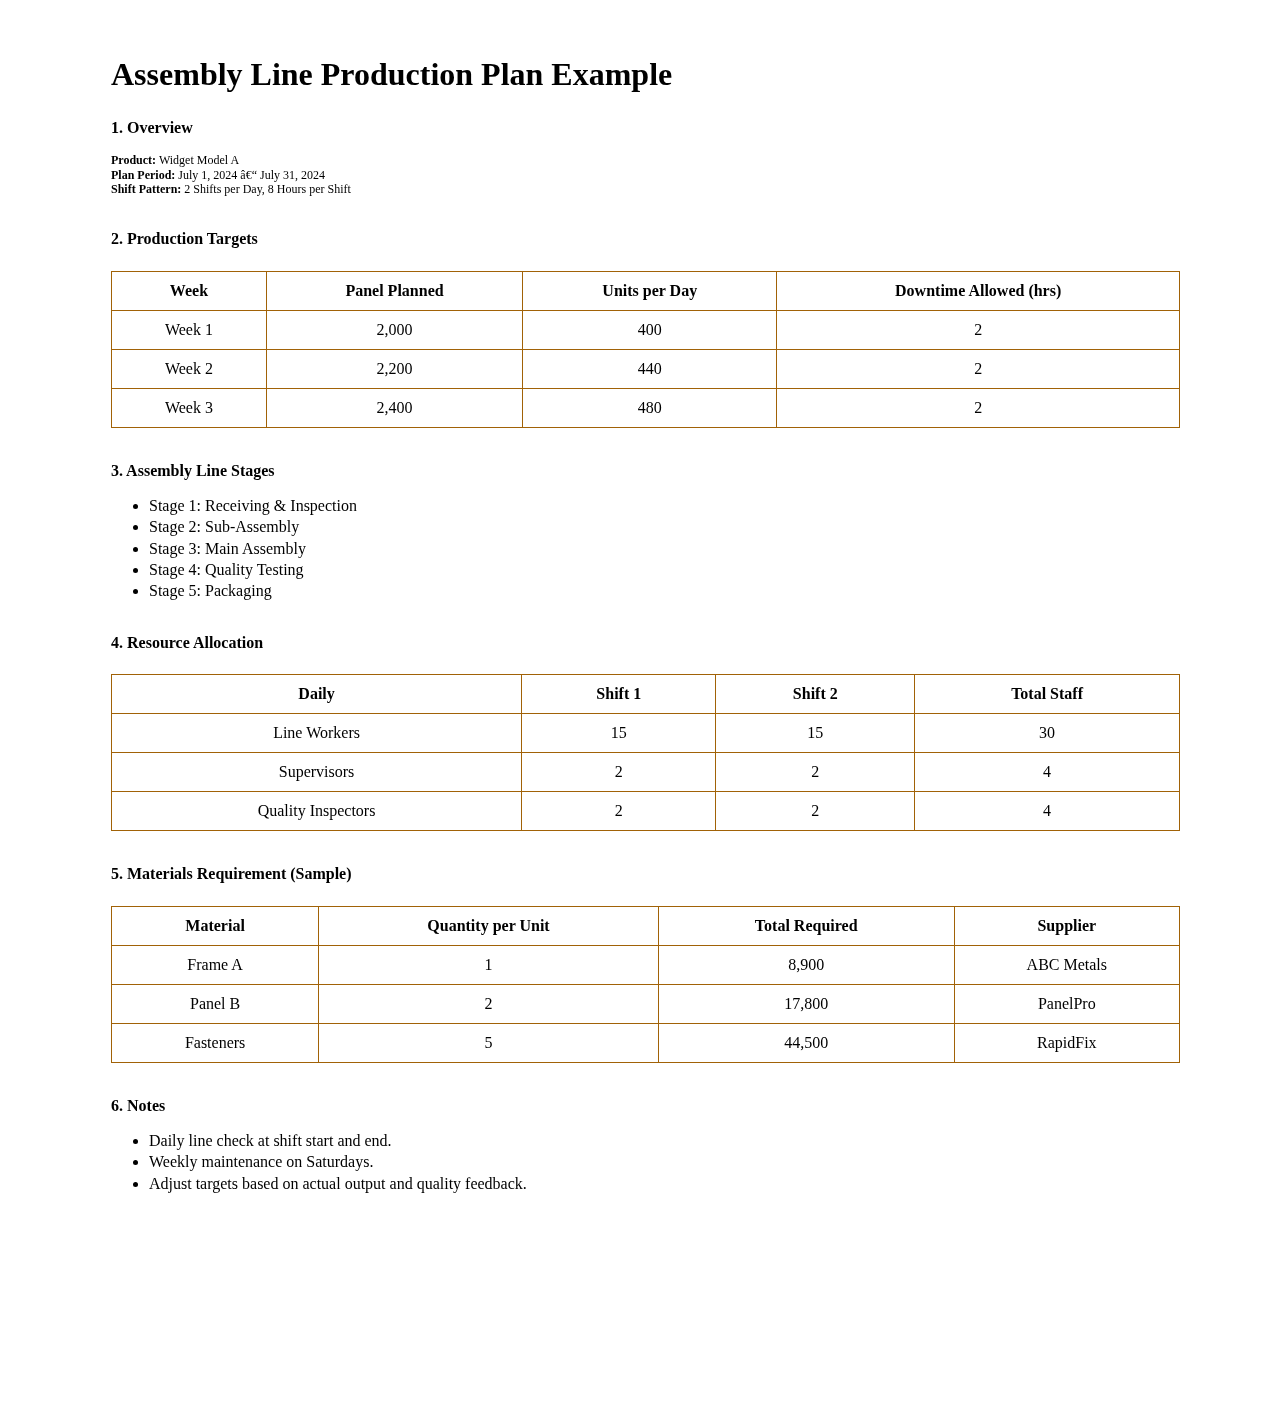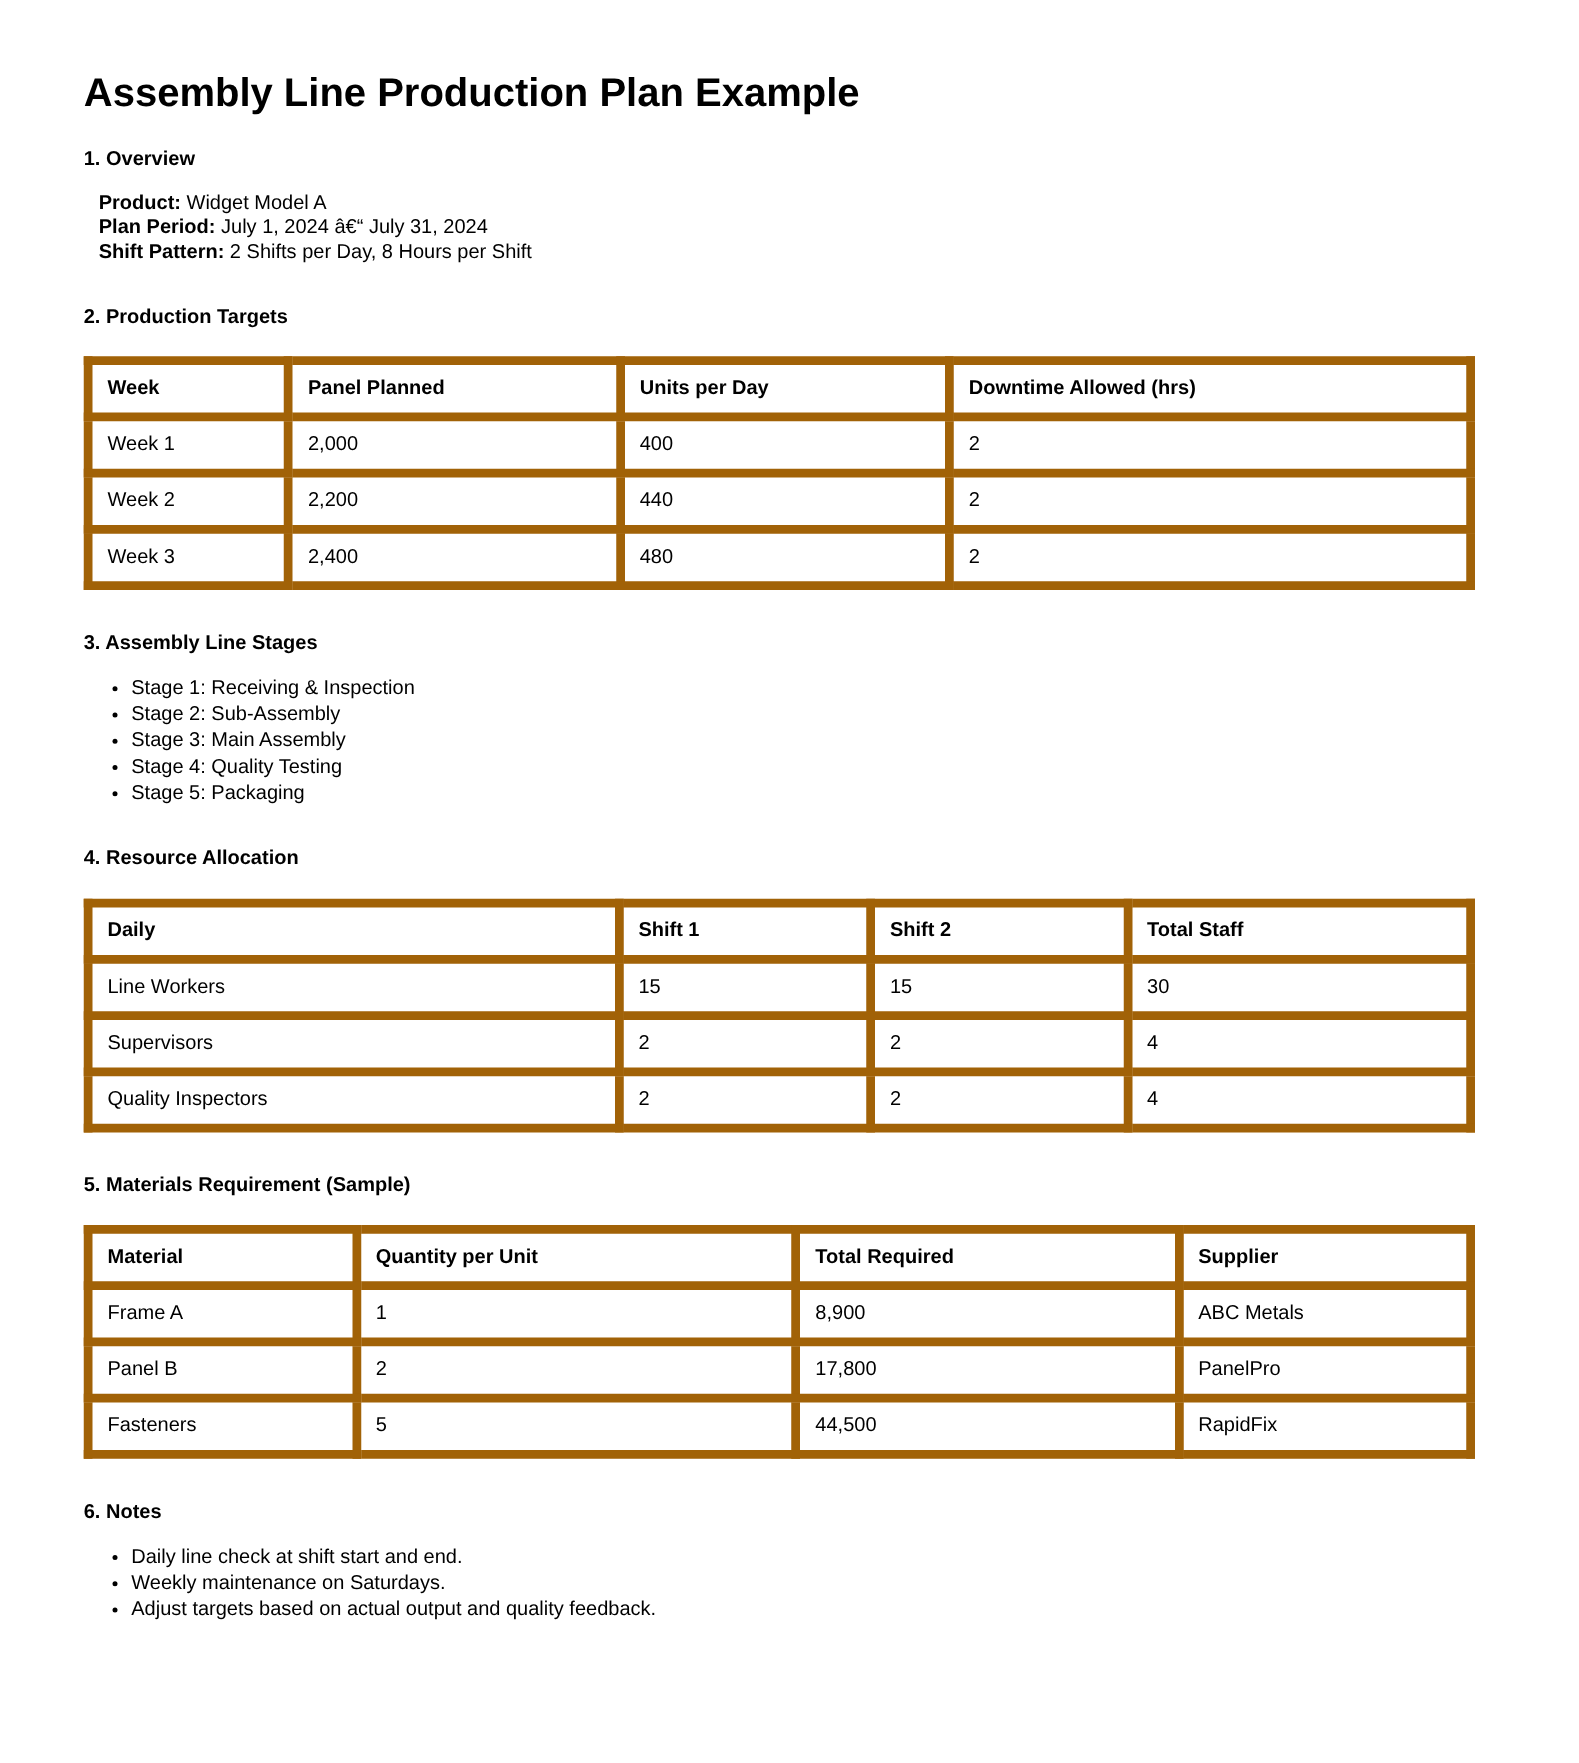--- a/index.html
+++ b/index.html
@@ -3,54 +3,54 @@
 <meta charset="utf-8">
 <style>
   * { box-sizing: border-box; }
   html, body { margin: 0; padding: 0; background: #ffffff; }
   body {
     width: 1263px;
     min-height: 1410px;
     font-family: "Liberation Sans", sans-serif;
     color: #000000;
   }
-  .page { padding: 56px 83px 60px 67px; }
+  .page { padding: 56px 83px 60px 111px; font-family: Liberation Serif, serif; }
 
   h1.doc-title {
     font-size: 32px;
     line-height: 1.15;
     font-weight: bold;
     margin: 0 0 24px 0;
   }
   h2.section-heading {
     font-size: 16px;
     line-height: 1.15;
     font-weight: bold;
     margin: 34px 0 16px 0;
   }
   h2.first { margin-top: 26px; }
 
   p.overview-block {
-    font-size: 16px;
+    font-size: 12px;
     line-height: 1.2;
-    margin: 12px;
+    margin: 0;
   }
   p.overview-block .field-label { font-weight: bold; }
 
   table.data-table {
     width: 100%;
     border-collapse: collapse;
     font-size: 16px;
     margin: 22px 0 10px 0;
   }
   table.data-table th,
   table.data-table td {
-    border: 7px solid #a16207;
+    border: 1px solid #a16207;
     padding: 10px 12px;
-    text-align: left;
+    text-align: center;
     vertical-align: middle;
     height: 38px;
   }
   table.data-table th { font-weight: bold; }
   td.bold-cell { font-weight: bold; }
 
   ul.doc-list {
     margin: 16px 0 0 0;
     padding-left: 21px;
     font-size: 16px;

